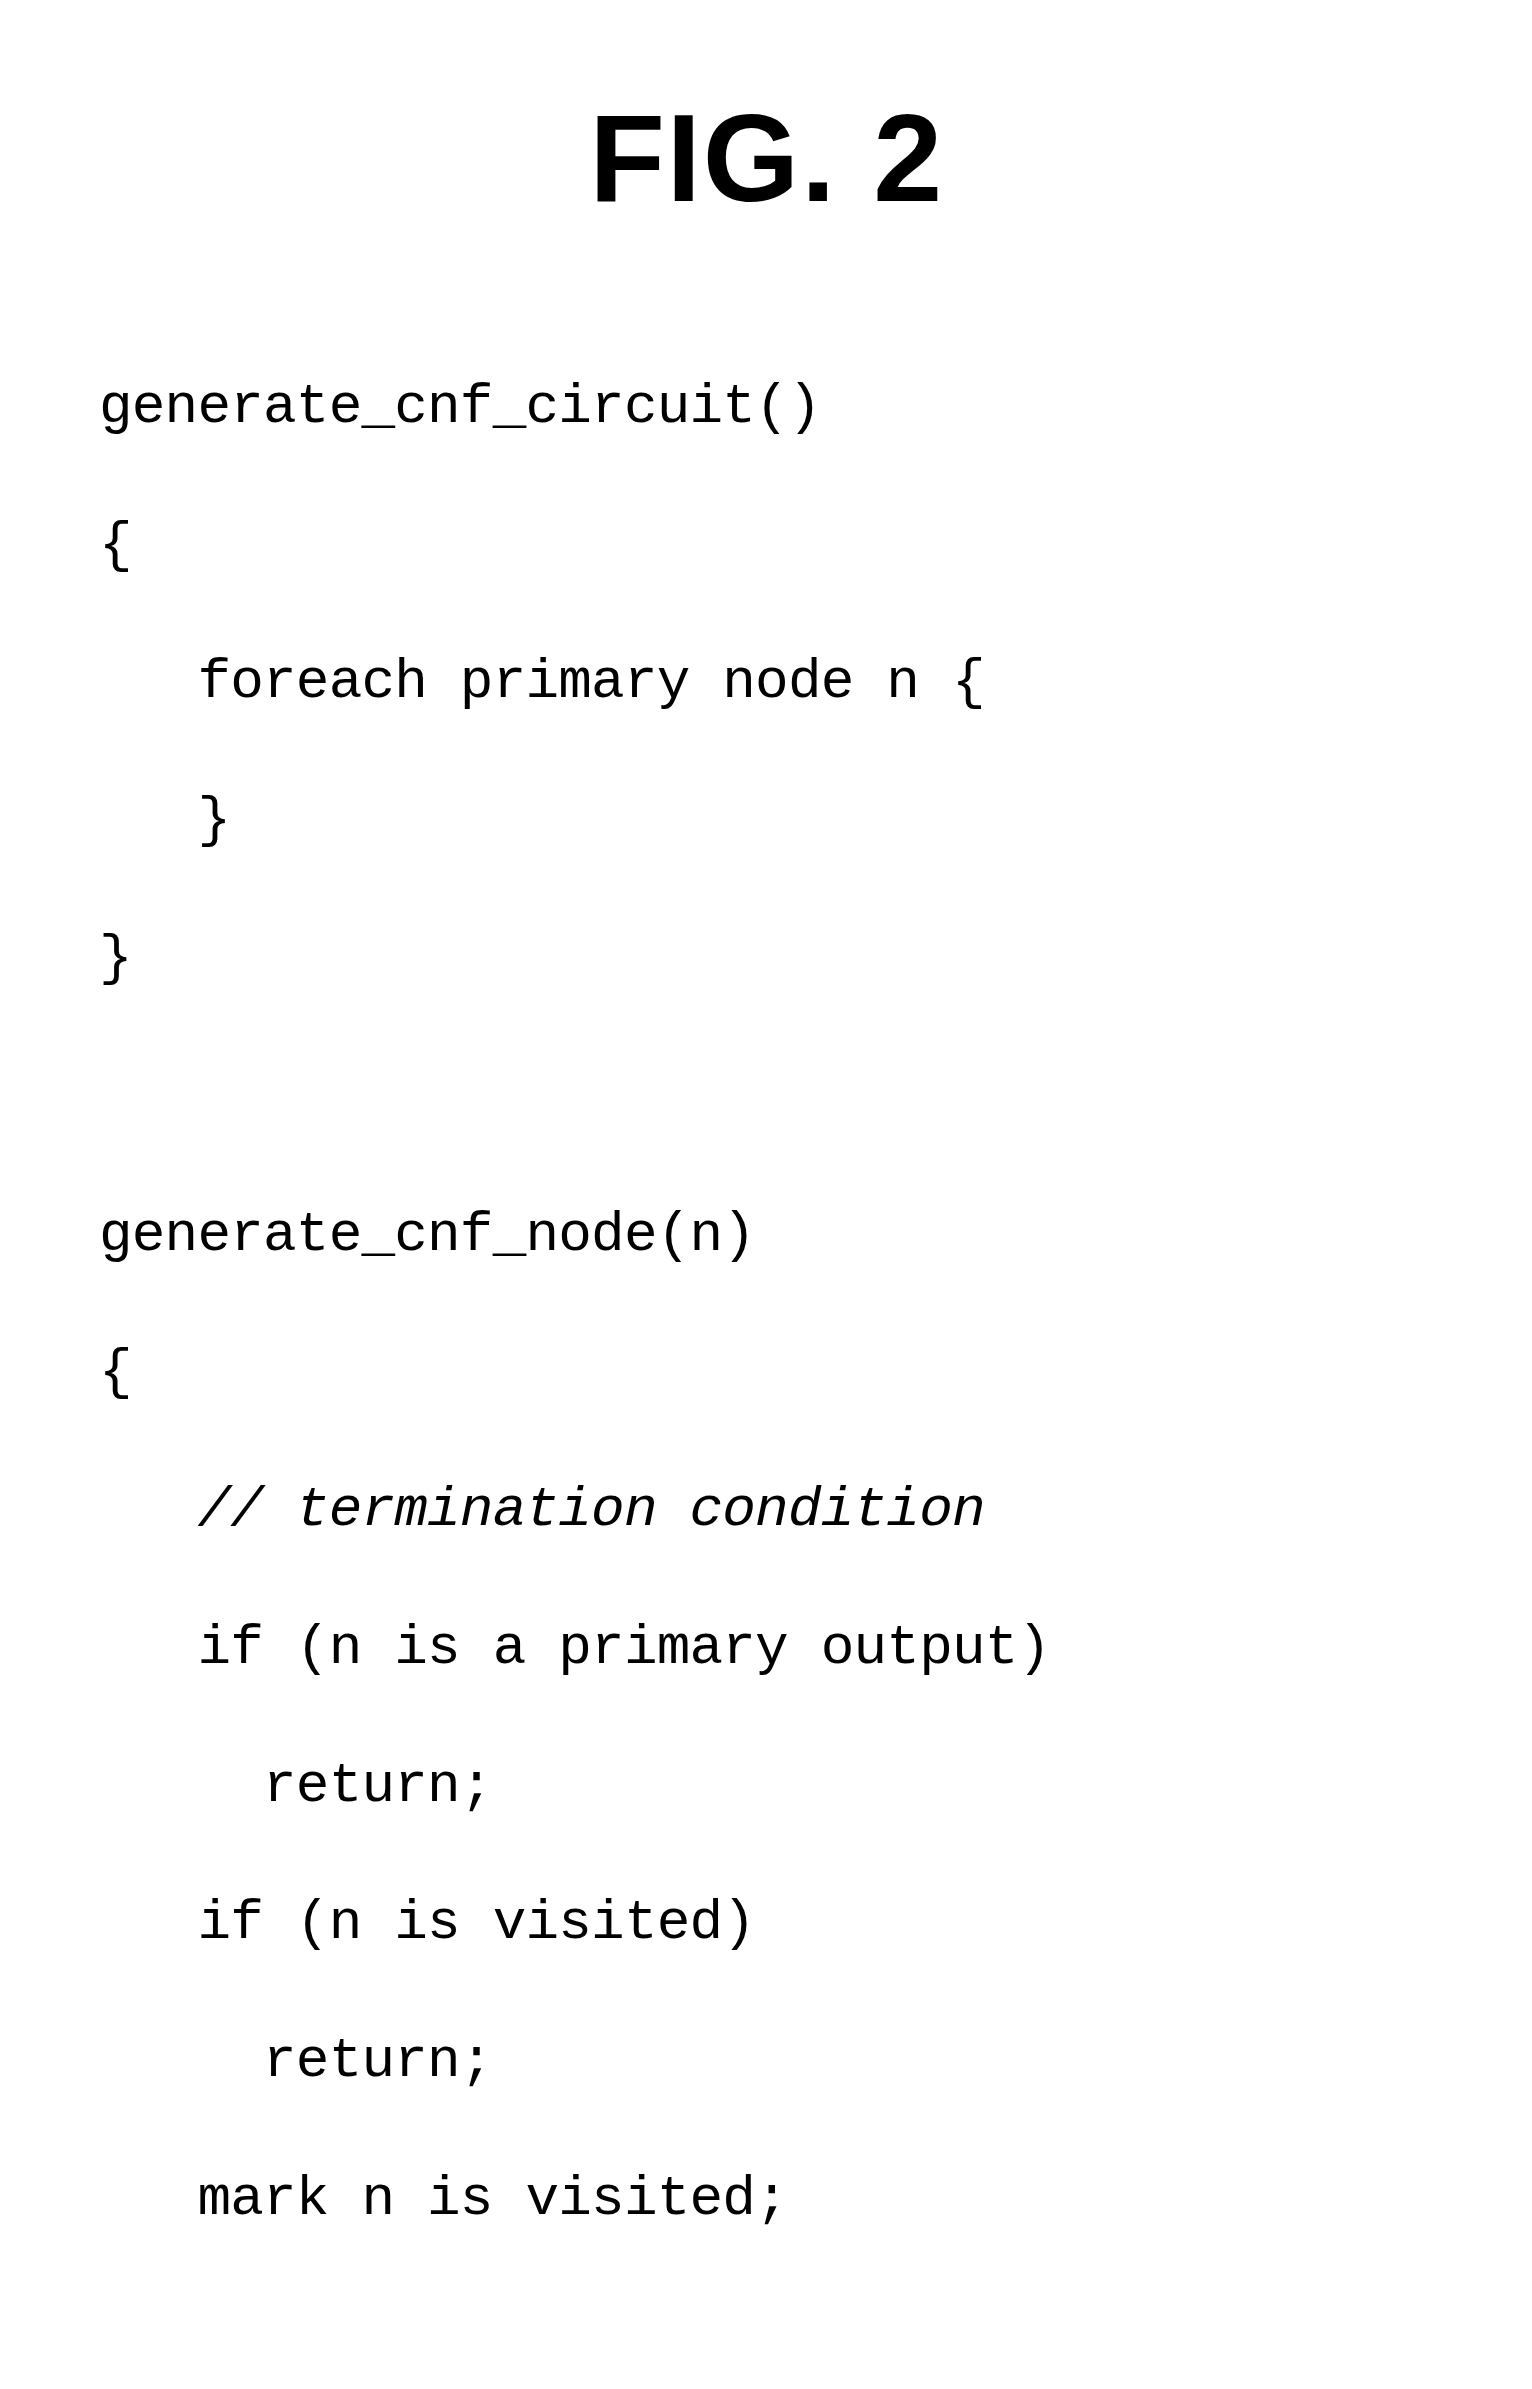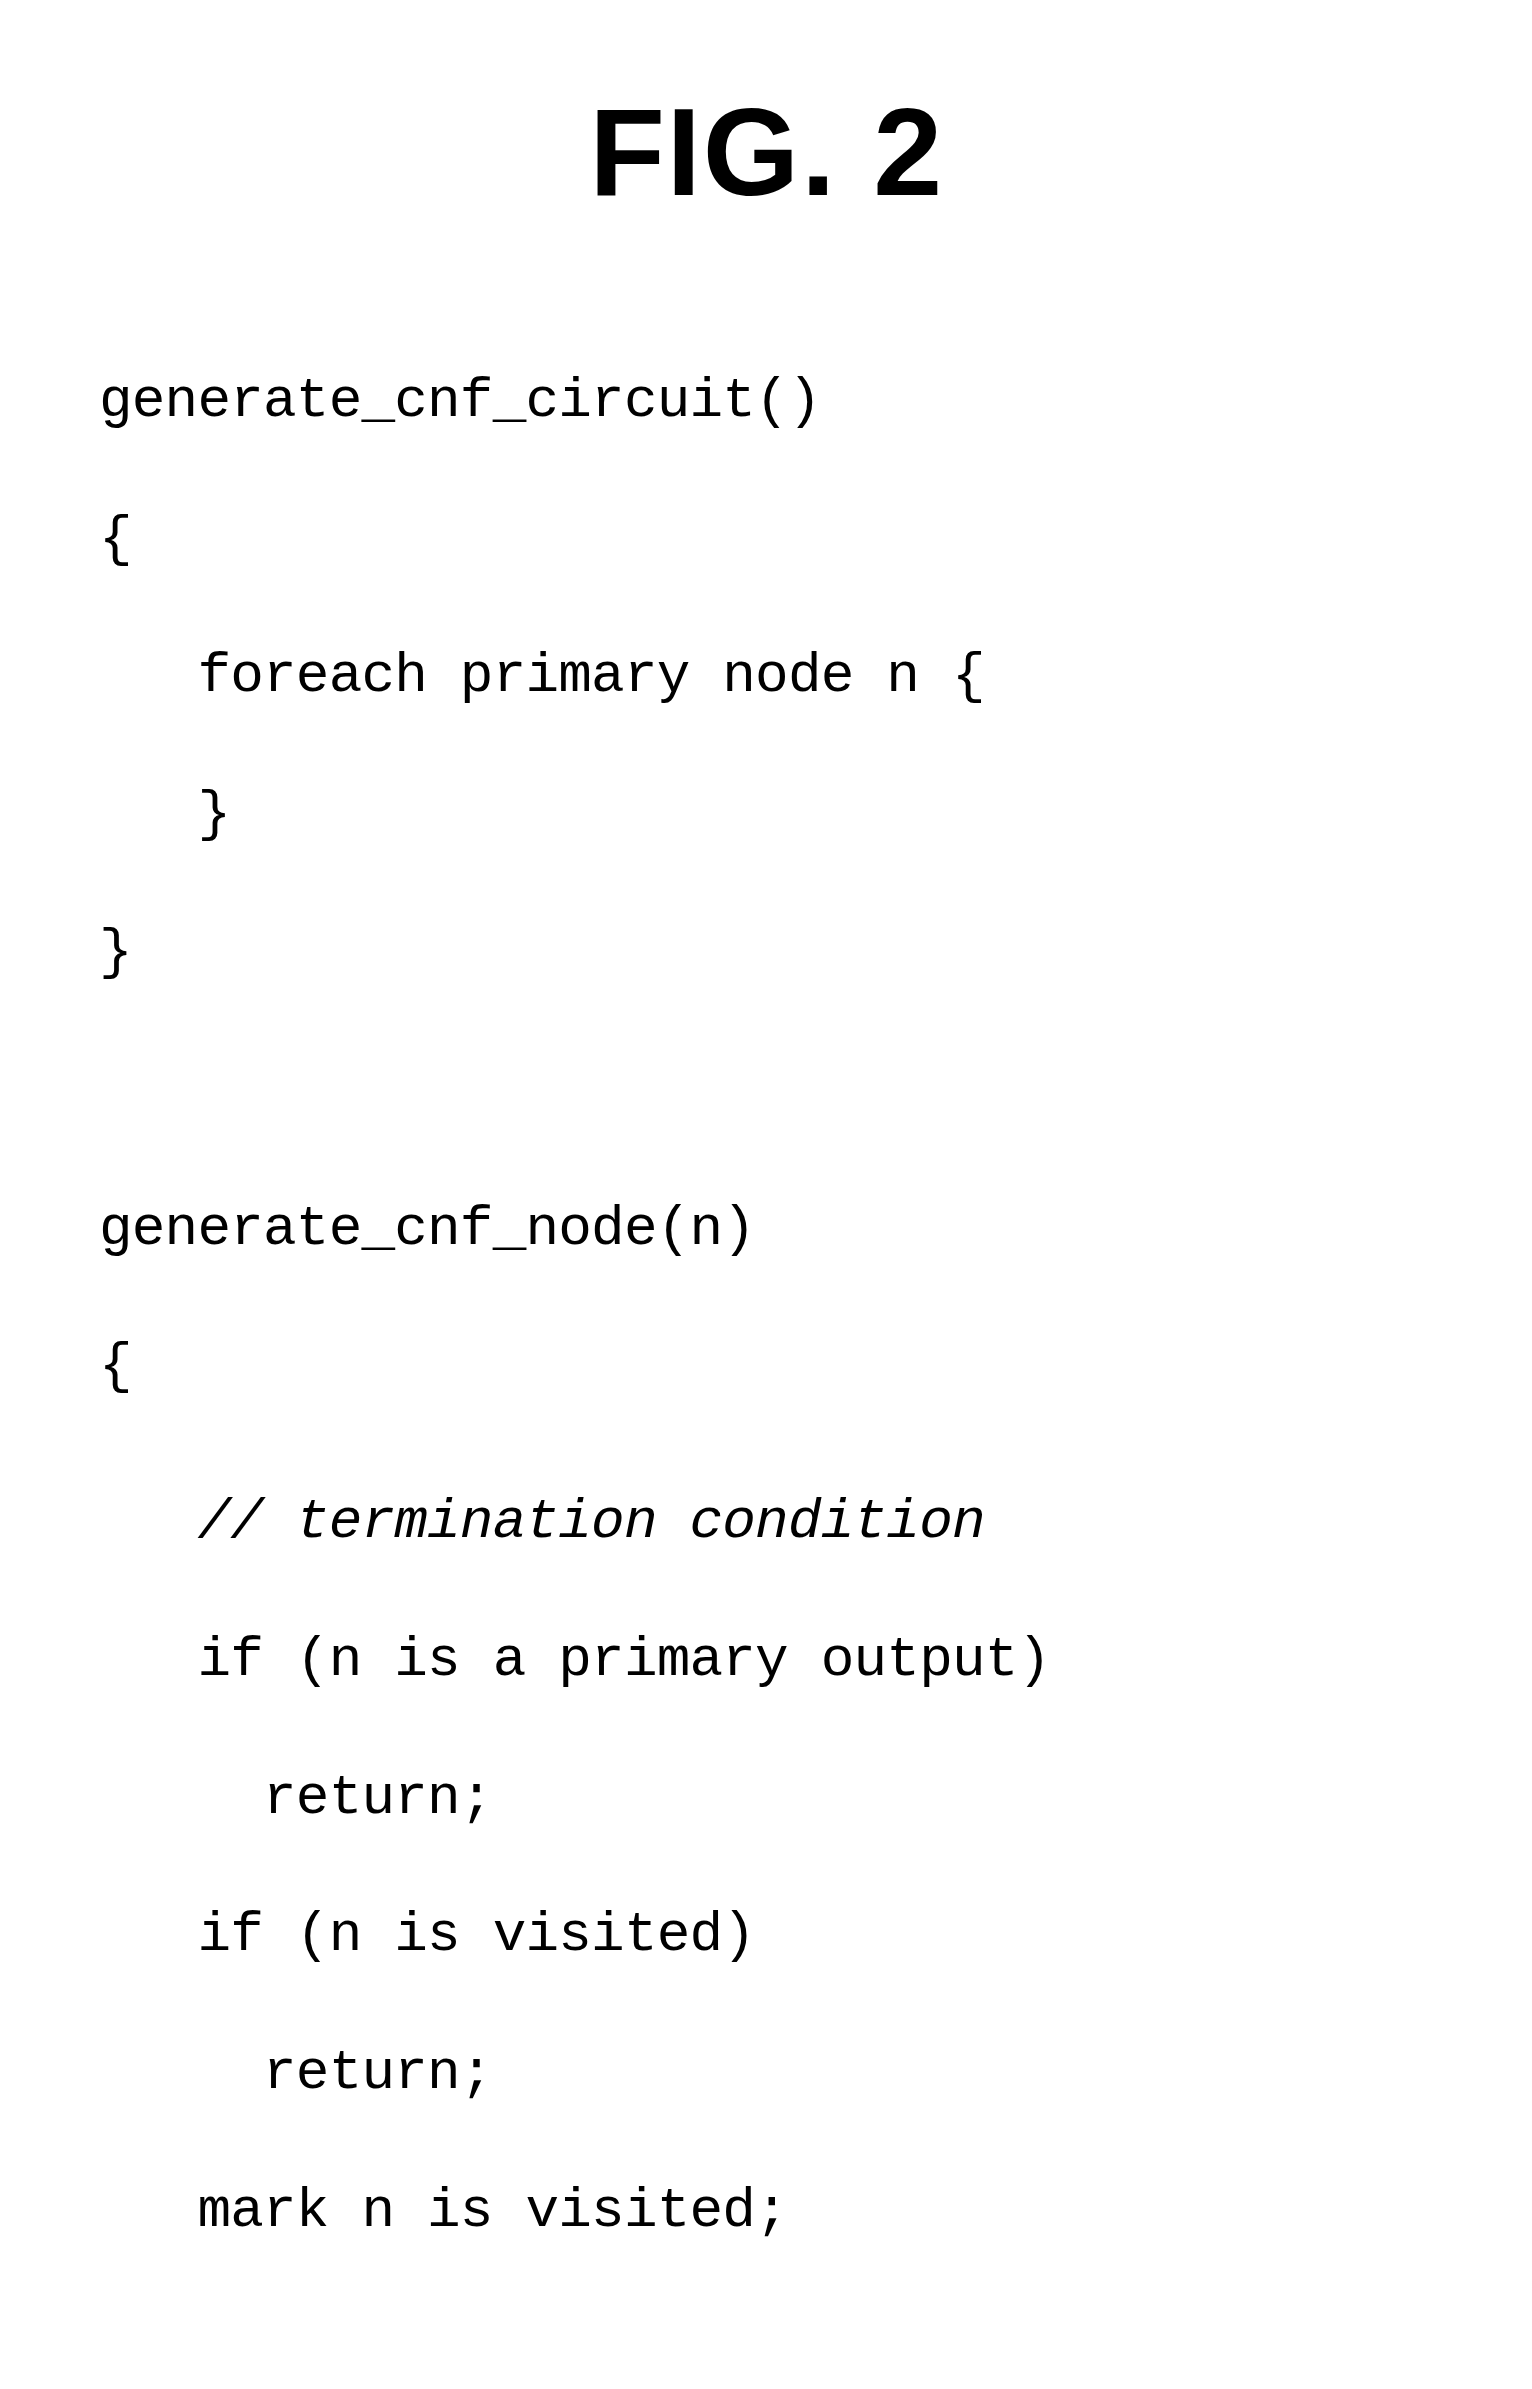--- a/index.html
+++ b/index.html
@@ -11,36 +11,35 @@
     font-family: "Courier New", Courier, monospace;
   }
   .page {
     padding: 66px 99px 50px 99px;
   }
   .title {
     font-family: Arial, Helvetica, sans-serif;
     font-weight: 700;
     font-size: 124px;
     text-align: center;
-    margin: 15px 0 75px 0;
+    margin: 21px 0 75px 0;
     letter-spacing: 1.7px;
   }
   .code {
     font-size: 56px;
     line-height: 1.23;
     font-weight: 400;
     white-space: pre;
     letter-spacing: -0.8px;
   }
   .code .line {
     display: block;
   }
   .it {
     font-style: italic;
-    margin-top: 18px;
   }
   .blank {
     display: block;
     height: 70px; 
   }
 </style>
 </head>
 <body>
 
 <div class="page">

